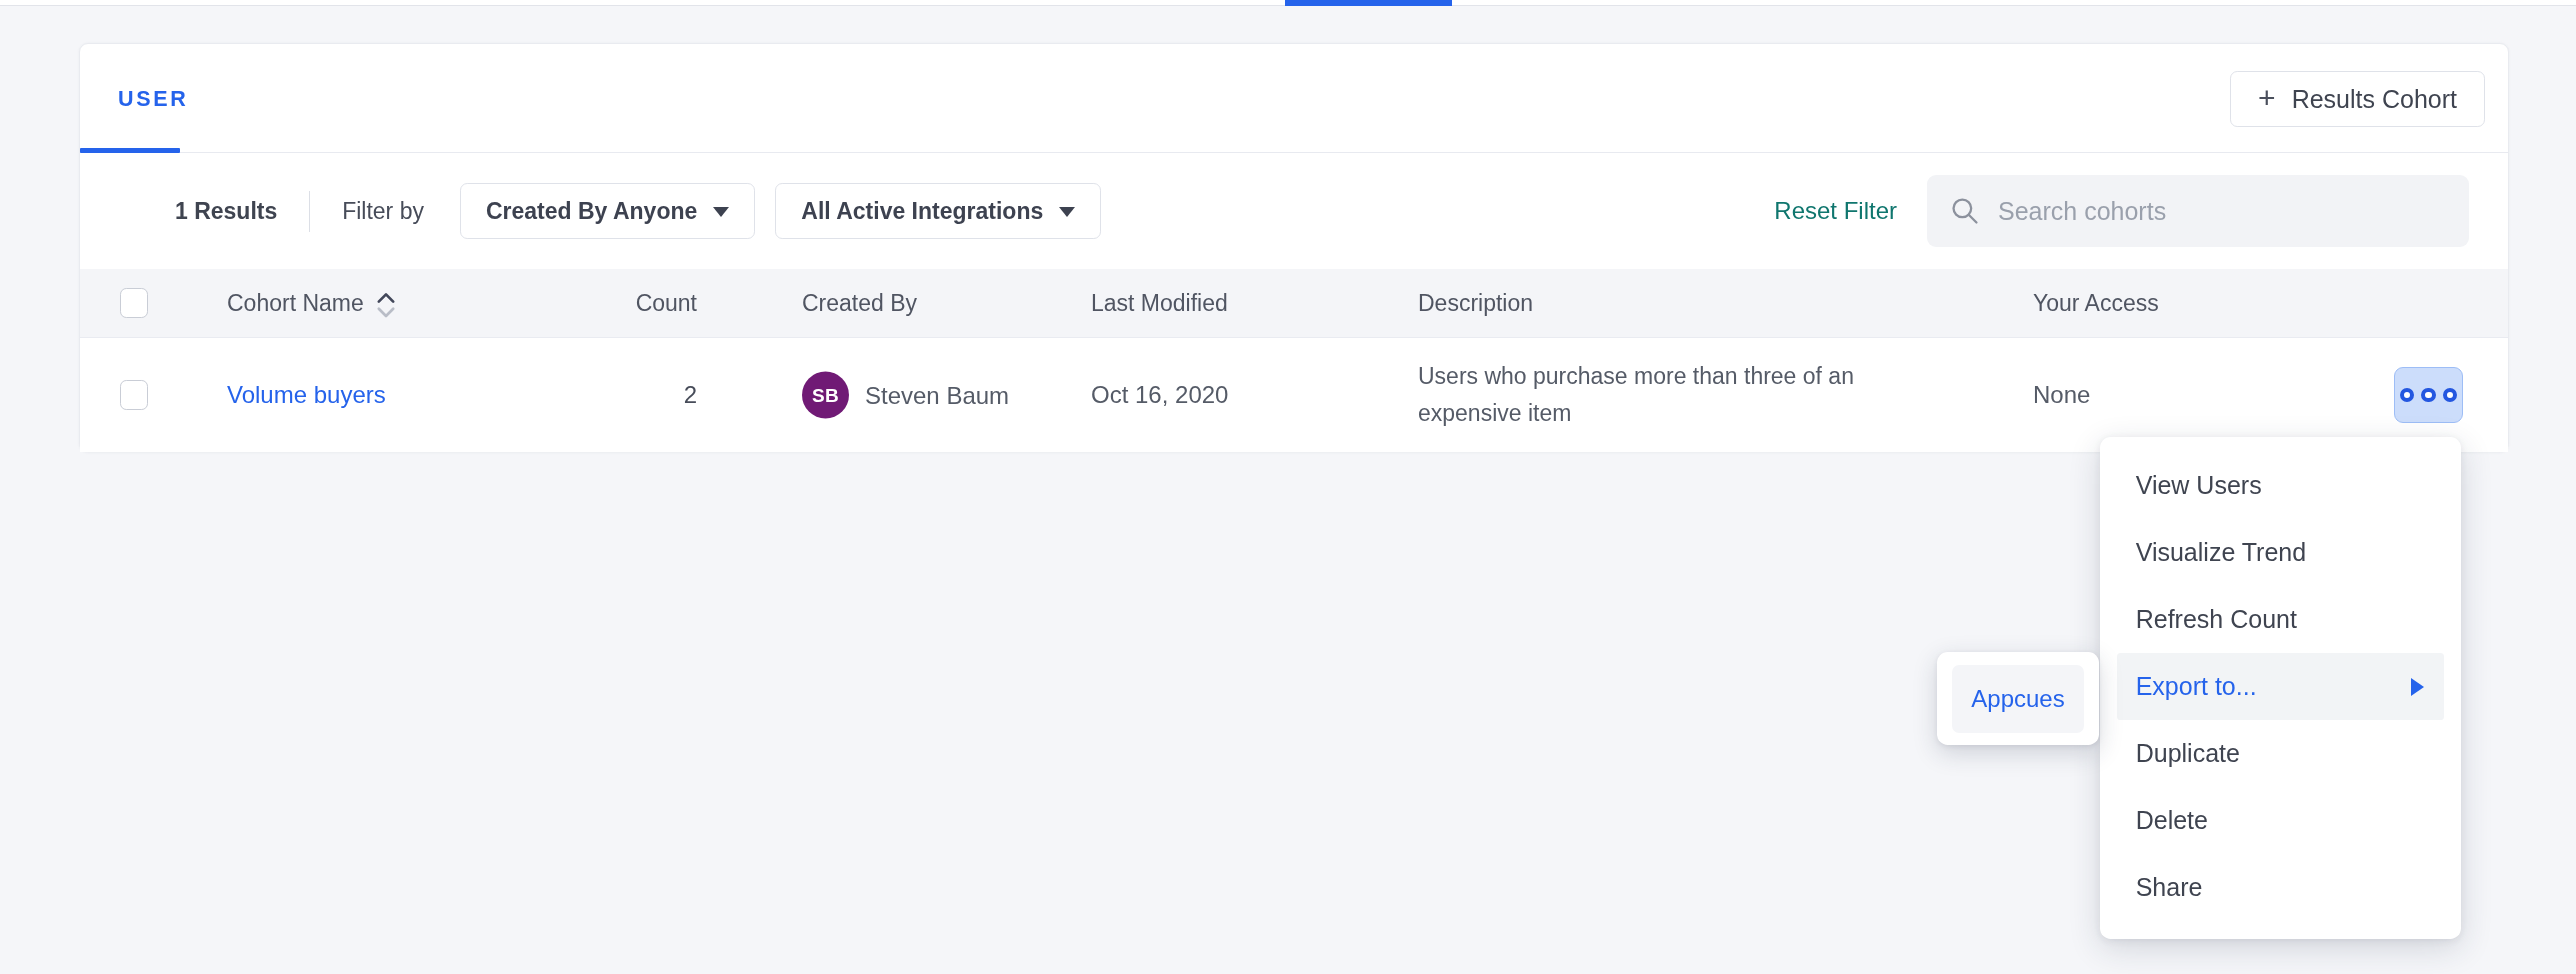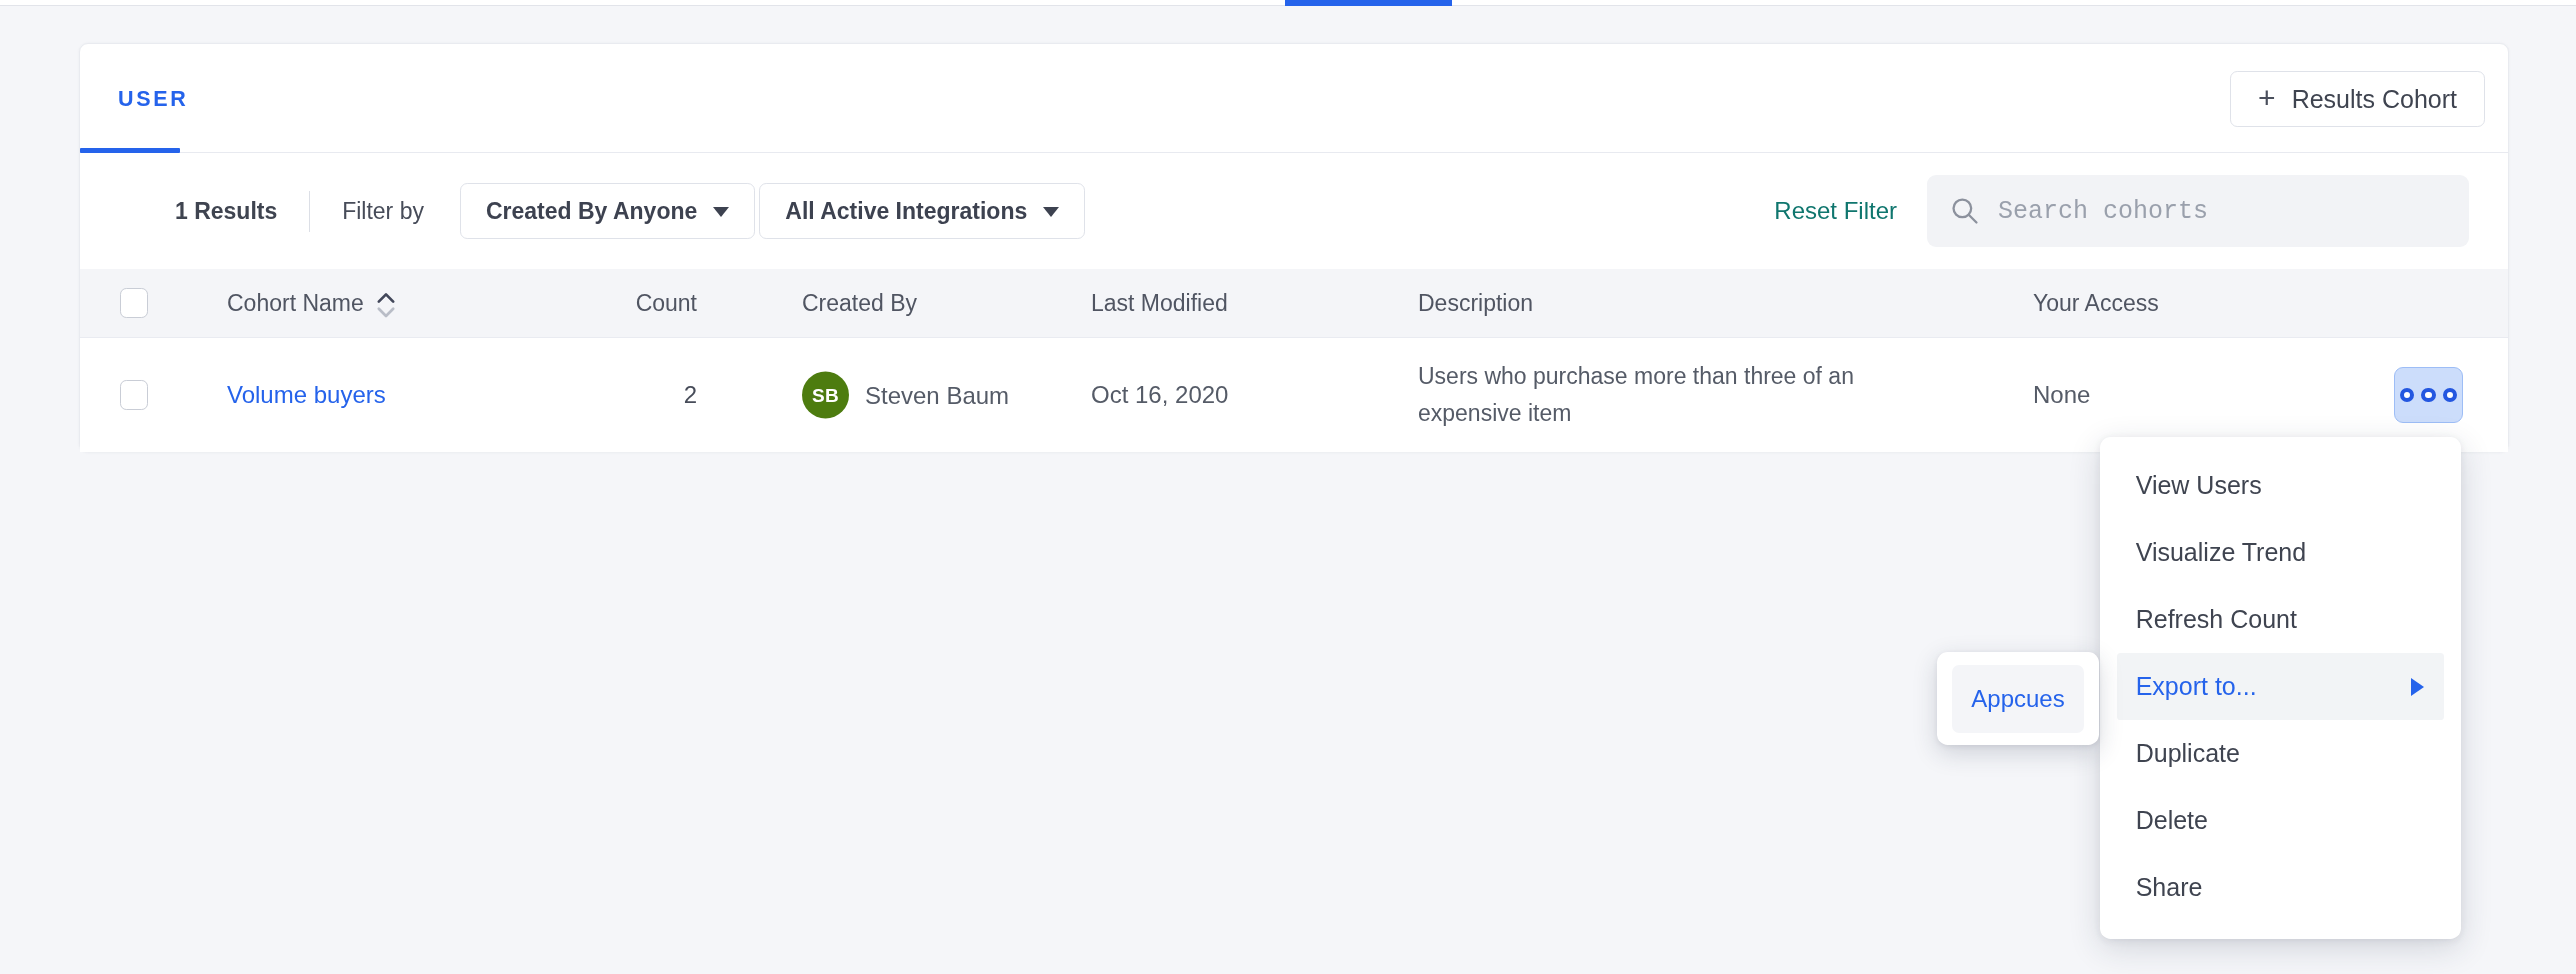--- a/index.html
+++ b/index.html
@@ -54,35 +54,35 @@
   }
   .results-count { margin-left:56px; font-size:23px; font-weight:bold; color:#3f4450; }
   .v-divider { width:0.9px; height:41px; background:#dcdfe6; margin:0 32px; }
   .filter-by { font-size:23px; font-weight:500; color:#474c59; }
   .dropdown {
     height:56px; display:flex; align-items:center; gap:16px; padding:16px 25px;
     border:0.9px solid #dfe2e9; border-radius:7.2px; background:#fff;
     font-size:23px; font-weight:bold; color:#3d4250; cursor:pointer;
   }
   .dd-1 { margin-left:36px; }
-  .dd-2 { margin-left:4px; }
+  .dd-2 { margin-left:20px; }
   .caret-down {
     width:0; height:0; border-left:8px solid transparent; border-right:8px solid transparent;
     border-top:10px solid #3d4250; margin-top:1.8px;
   }
   .spacer { flex:1; }
   .reset-filter { font-size:24px; color:#0f766e; cursor:pointer; white-space:nowrap; }
   .search-box {
     margin-left:30px; width:542px; height:72px; background:#f2f3f6;
     border-radius:9px; display:flex; align-items:center; padding:0 23px;
   }
   .search-box input {
     border:none; outline:none; background:transparent; margin-left:18px;
     font-size:25px; color:#737373; width:430px;
-    font-family:Liberation Mono, monospace;
+    font-family:Liberation Sans, sans-serif;
   }
   .search-box input::placeholder { color:#9aa0ac; }
 
   
   .thead {
     position:relative; height:69px; background:#f4f5f8;
     border-bottom:0.9px solid #e9ebf1; font-size:23px; color:#50556
 
 2;
   }
@@ -101,21 +101,21 @@
   .col-created { left:722px; }
   .col-modified { left:1011px; }
   .col-desc { left:1338px; }
   .col-access { left:1953px; }
 
   .link-blue { color:#2563eb; cursor:pointer; text-decoration:none; }
   .count-val { color:#474c59; }
 
   .created-cell { display:flex; align-items:center; gap:16px; }
   .avatar {
-    width:47px; height:47px; border-radius:50%; background:#4d7c0f;
+    width:47px; height:47px; border-radius:50%; background:#701a75;
     display:flex; align-items:center; justify-content:center;
     color:#fff; font-size:19px; font-weight:bold; letter-spacing:0.4px;
   }
   .desc-cell { width:519px; line-height:37px; font-size:23px; color:#555b67; }
 
   .more-btn {
     left:2314px; width:69px; height:56px; background:#ccddfb; border:0.9px solid #9dbdf6;
     border-radius:9px; display:flex; align-items:center; justify-content:center; gap:7.2px;
     cursor:pointer;
   }

